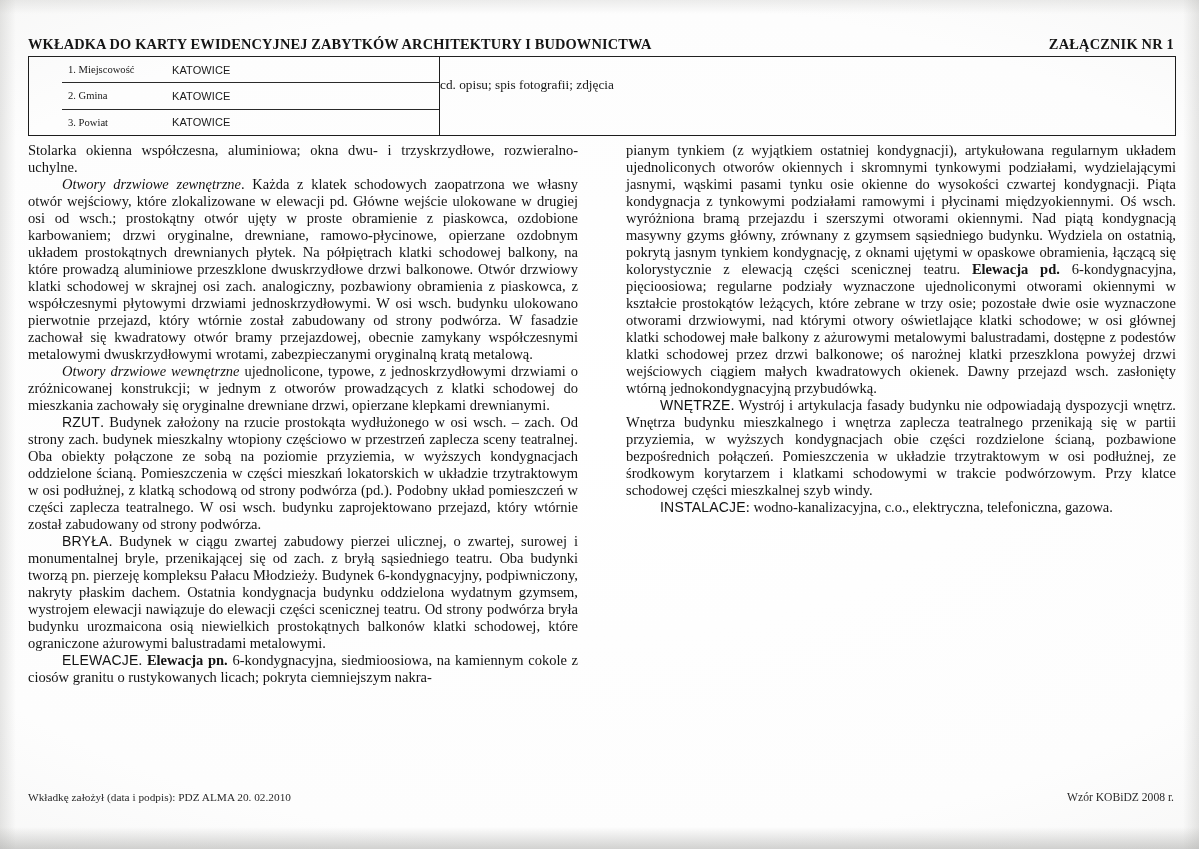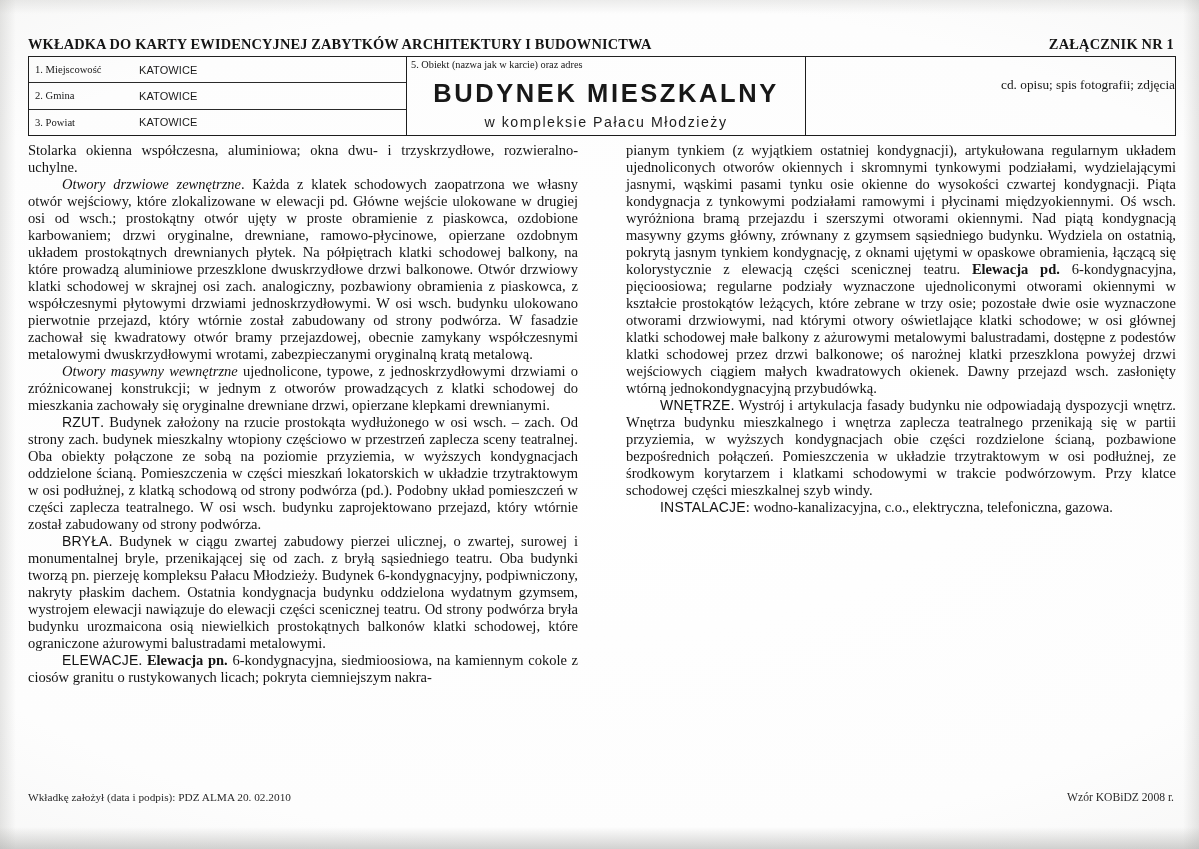--- a/index.html
+++ b/index.html
@@ -75,20 +75,21 @@
   }
 
   
   .header-box {
     display: flex;
     border-left: 1.4px solid #1d1d1d;
     border-right: 1.4px solid #1d1d1d;
     border-bottom: 1.6px solid #1d1d1d;
     height: 79px;
     box-sizing: border-box;
+    padding-left: 33px;
   }
   .col-identity {
     width: 378px;
     box-sizing: border-box;
     border-right: 1.4px solid #1d1d1d;
     display: flex;
     flex-direction: column;
   }
   .id-row {
     flex: 1 1 0;
@@ -147,21 +148,21 @@
     margin-top: 6px;
     white-space: nowrap;
   }
 
   .col-content {
     flex: 1 1 auto;
     box-sizing: border-box;
     position: relative;
   }
   .content-value {
-    text-align: right;
+    text-align: left;
     font-family: "Liberation Serif", serif;
     font-size: 13.3px;
     color: #171717;
     margin-top: 20px;
     white-space: nowrap;
   }
 
   
   .body-area {
     display: flex;
@@ -237,40 +238,35 @@
         <div class="id-row">
           <span class="id-label">2. Gmina</span>
           <span class="id-value">KATOWICE</span>
         </div>
         <div class="id-row">
           <span class="id-label">3. Powiat</span>
           <span class="id-value">KATOWICE</span>
         </div>
       </div>
 
-      <div class="col-object">
-        <div class="field-caption">5. Obiekt (nazwa jak w karcie) oraz adres</div>
-        <div class="object-main">BUDYNEK MIESZKALNY</div>
-        <div class="object-sub">w kompleksie Pałacu Młodzieży</div>
-      </div>
 
       <div class="col-content">
         <div class="content-value">cd. opisu; spis fotografii; zdjęcia</div>
       </div>
 
     </div>
 
     <div class="body-area">
 
       <div class="col left">
         <p class="tx"><span>Stolarka okienna współczesna, aluminiowa; okna dwu- i trzyskrzydłowe, rozwieralno-uchylne.</span></p>
 
         <p class="tx indent"><span class="it">Otwory drzwiowe zewnętrzne</span><span>. Każda z klatek schodowych zaopatrzona we własny otwór wejściowy, które zlokalizowane w elewacji pd. Główne wejście ulokowane w drugiej osi od wsch.; prostokątny otwór ujęty w proste obramienie z piaskowca, ozdobione karbowaniem; drzwi oryginalne, drewniane, ramowo-płycinowe, opierzane ozdobnym układem prostokątnych drewnianych płytek. Na półpiętrach klatki schodowej balkony, na które prowadzą aluminiowe przeszklone dwuskrzydłowe drzwi balkonowe. Otwór drzwiowy klatki schodowej w skrajnej osi zach. analogiczny, pozbawiony obramienia z piaskowca, z współczesnymi płytowymi drzwiami jednoskrzydłowymi. W osi wsch. budynku ulokowano pierwotnie przejazd, który wtórnie został zabudowany od strony podwórza. W fasadzie zachował się kwadratowy otwór bramy przejazdowej, obecnie zamykany współczesnymi metalowymi dwuskrzydłowymi wrotami, zabezpieczanymi oryginalną kratą metalową.</span></p>
 
-        <p class="tx indent"><span class="it">Otwory masywny wewnętrzne</span><span> ujednolicone, typowe, z jednoskrzydłowymi drzwiami o zróżnicowanej konstrukcji; w jednym z otworów prowadzących z klatki schodowej do mieszkania zachowały się oryginalne drewniane drzwi, opierzane klepkami drewnianymi.</span></p>
+        <p class="tx indent"><span class="it">Otwory drzwiowe wewnętrzne</span><span> ujednolicone, typowe, z jednoskrzydłowymi drzwiami o zróżnicowanej konstrukcji; w jednym z otworów prowadzących z klatki schodowej do mieszkania zachowały się oryginalne drewniane drzwi, opierzane klepkami drewnianymi.</span></p>
 
         <p class="tx indent"><span class="sans">RZUT</span><span>. Budynek założony na rzucie prostokąta wydłużonego w osi wsch. – zach. Od strony zach. budynek mieszkalny wtopiony częściowo w przestrzeń zaplecza sceny teatralnej. Oba obiekty połączone ze sobą na poziomie przyziemia, w wyższych kondygnacjach oddzielone ścianą. Pomieszczenia w części mieszkań lokatorskich w układzie trzytraktowym w osi podłużnej, z klatką schodową od strony podwórza (pd.). Podobny układ pomieszczeń w części zaplecza teatralnego. W osi wsch. budynku zaprojektowano przejazd, który wtórnie został zabudowany od strony podwórza.</span></p>
 
         <p class="tx indent"><span class="sans">BRYŁA</span><span>. Budynek w ciągu zwartej zabudowy pierzei ulicznej, o zwartej, surowej i monumentalnej bryle, przenikającej się od zach. z bryłą sąsiedniego teatru. Oba budynki tworzą pn. pierzeję kompleksu Pałacu Młodzieży. Budynek 6-kondygnacyjny, podpiwniczony, nakryty płaskim dachem. Ostatnia kondygnacja budynku oddzielona wydatnym gzymsem, wystrojem elewacji nawiązuje do elewacji części scenicznej teatru. Od strony podwórza bryła budynku urozmaicona osią niewielkich prostokątnych balkonów klatki schodowej, które ograniczone ażurowymi balustradami metalowymi.</span></p>
 
         <p class="tx indent"><span class="sans">ELEWACJE</span><span>. </span><span class="bd">Elewacja pn.</span><span> 6-kondygnacyjna, siedmioosiowa, na kamiennym cokole z ciosów granitu o rustykowanych licach; pokryta ciemniejszym nakra-</span></p>
       </div>
 
       <div class="col right">
         <p class="tx"><span>pianym tynkiem (z wyjątkiem ostatniej kondygnacji), artykułowana regularnym układem ujednoliconych otworów okiennych i skromnymi tynkowymi podziałami, wydzielającymi jasnymi, wąskimi pasami tynku osie okienne do wysokości czwartej kondygnacji. Piąta kondygnacja z tynkowymi podziałami ramowymi i płycinami międzyokiennymi. Oś wsch. wyróżniona bramą przejazdu i szerszymi otworami okiennymi. Nad piątą kondygnacją masywny gzyms główny, zrównany z gzymsem sąsiedniego budynku. Wydziela on ostatnią, pokrytą jasnym tynkiem kondygnację, z oknami ujętymi w opaskowe obramienia, łączącą się kolorystycznie z elewacją części scenicznej teatru. </span><span class="bd">Elewacja pd.</span><span> 6-kondygnacyjna, pięcioosiowa; regularne podziały wyznaczone ujednoliconymi otworami okiennymi w kształcie prostokątów leżących, które zebrane w trzy osie; pozostałe dwie osie wyznaczone  otworami drzwiowymi, nad którymi otwory oświetlające klatki schodowe; w osi głównej klatki schodowej małe balkony z ażurowymi metalowymi balustradami, dostępne z podestów klatki schodowej przez drzwi balkonowe; oś narożnej klatki przeszklona powyżej drzwi wejściowych ciągiem małych kwadratowych okienek. Dawny przejazd wsch. zasłonięty wtórną jednokondygnacyjną przybudówką.</span></p>

